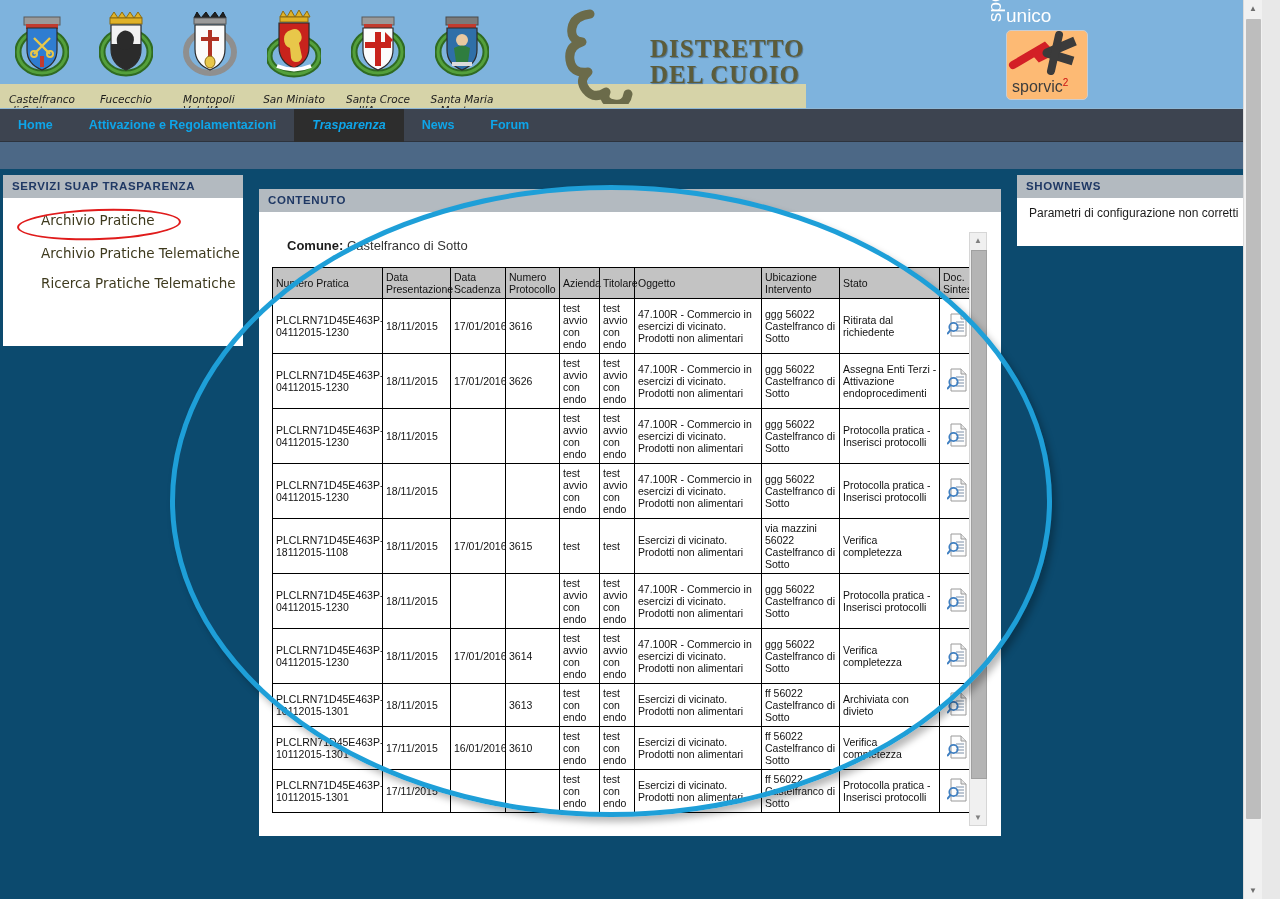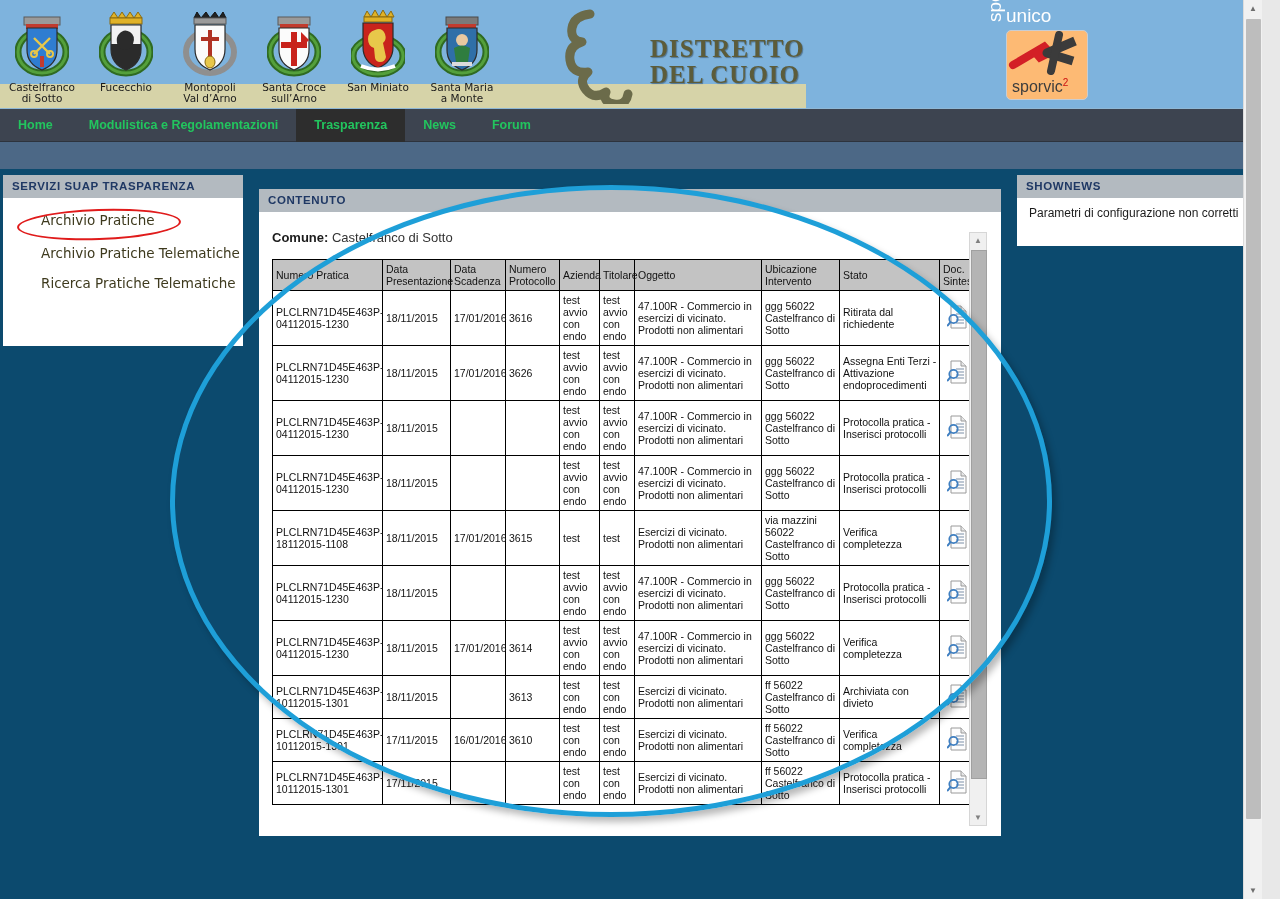--- a/index.html
+++ b/index.html
@@ -10,21 +10,21 @@
     font-family:"Liberation Sans", sans-serif;
     font-size:12px;color:#222;
   }
   .page{position:relative;width:1262px;height:899px;overflow:hidden;}
 
   
   .header{position:relative;height:108px;background:#7eb3dd;overflow:hidden;}
   .beige-band{position:absolute;left:0;top:84px;width:806px;height:24px;background:#d6d3a8;}
   .crests{position:absolute;left:0;top:0;width:560px;height:108px;display:flex;}
   .crest{width:84px;display:flex;flex-direction:column;align-items:center;justify-content:flex-start;padding-top:4px;}
-  .crest-label{margin-top:4px;font-size:10.5px;line-height:11px;color:#1b1b1b;text-align:center;font-family:"DejaVu Sans", sans-serif;}
+  .crest-label{margin-top:16px;font-size:10.5px;line-height:11px;color:#1b1b1b;text-align:left;font-family:"DejaVu Sans", sans-serif;font-style:italic;}
   .shieldwrap{position:relative;width:54px;height:74px;}
   .shieldwrap svg{display:block;}
 
   .distretto{position:absolute;left:560px;top:8px;width:260px;height:96px;}
   .distretto-text{
     position:absolute;left:90px;top:28px;
     font-family:"Liberation Serif", serif;
     font-size:25px;line-height:26px;font-weight:bold;
     color:#5c5c3a;letter-spacing:1px;
     text-shadow:1px 1px 1px rgba(0,0,0,.35);
@@ -39,22 +39,22 @@
   .sporvic .box{
     position:absolute;left:18px;top:22px;width:80px;height:68px;
     background:#fdba74;border:1px solid #c9cdd2;border-radius:5px;
   }
   .sporvic .brand{position:absolute;left:5px;bottom:3px;font-size:16px;color:#3d3d3d;}
   .sporvic .brand sup{color:#cc1111;font-size:10px;}
 
   
   .nav{height:33px;background:#3d4450;display:flex;align-items:center;
        border-top:1px solid #8fb8d6;box-shadow:inset 0 -1px 0 #2d333d;}
-  .nav-item{color:#22c55e;font-size:12.5px;font-weight:bold;padding:0 18px;line-height:33px;height:33px;cursor:pointer;}
-  .nav-item.active{background:#2d2d2d;}
+  .nav-item{color:#0ea5e9;font-size:12.5px;font-weight:bold;padding:0 18px;line-height:33px;height:33px;cursor:pointer;}
+  .nav-item.active{background:#2d2d2d;font-style:italic;}
   .subbar{height:27px;background:#4c6886;}
 
   
   .main{position:relative;height:731px;background:#0c4a6e;}
   .panel-head{
     background:#b3bac0;color:#1f3864;font-weight:bold;font-size:11.5px;
     letter-spacing:.6px;padding:5px 9px 4px 9px;height:14px;
   }
   .panel-body{background:#fff;}
 
@@ -69,21 +69,21 @@
   .sidelink.first{margin-bottom:16px;}
   .red-ellipse{
     position:absolute;left:14px;top:34px;width:160px;height:27px;
     border:2.2px solid #e01b1b;border-radius:50%;
     transform:rotate(-2deg);pointer-events:none;
   }
 
   
   .center-col{position:absolute;left:259px;top:20px;width:742px;}
   .center-col .panel-body{height:624px;position:relative;overflow:hidden;}
-  .comune-line{padding:18px 0 0 13px;font-size:13px;color:#1b1b1b;}
+  .comune-line{padding:26px 0 0 13px;font-size:13px;color:#1b1b1b;margin-left:15px;}
   .comune-line b{font-weight:bold;}
   .comune-line span{color:#333;}
 
   .table-scroll{position:relative;margin:14px 0 0 13px;width:712px;height:562px;overflow:hidden;}
   table.pratiche{border-collapse:collapse;width:694px;table-layout:fixed;
                  font-size:10.5px;color:#111;font-family:"Liberation Sans", sans-serif;}
   table.pratiche th{
     background:#c3c3c3;border:1px solid #000;padding:3px 2px 3px 3px;
     text-align:left;vertical-align:middle;font-weight:normal;font-size:10.5px;line-height:12px;
   }
@@ -182,50 +182,50 @@
         </div>
         <div class="crest-label">
           <div>Montopoli</div>
             <div>Val d’Arno</div>
         </div>
       </div>
 
       <div class="crest">
         <div class="shieldwrap">
           <svg width="54" height="74" viewBox="0 0 54 74">
+            <ellipse cx="27" cy="52" rx="25" ry="18" fill="none" stroke="#2f6b22" stroke-width="7"></ellipse>
+            <ellipse cx="27" cy="52" rx="25" ry="18" fill="none" stroke="#54a03c" stroke-width="3"></ellipse>
+            <path d="M13 13 l3 -6 l4 6 l4 -7 l4 7 l4 -7 l4 7 l4 -6 l3 6 z" fill="#e0b228" stroke="#8a6b10"></path>
+            <rect x="13" y="13" width="28" height="5" fill="#e0b228" stroke="#8a6b10"></rect>
+            <path d="M12 19 h30 v24 q0 15 -15 21 q-15 -6 -15 -21 z" fill="#c8231c" stroke="#2b2b2b" stroke-width="1.2"></path>
+            <path d="M24 26 q7 -3 10 4 q2 6 -2 9 l3 14 q-1 5 -6 5 q-4 0 -5 -4 l-1 -10 q-6 -2 -6 -9 q0 -7 7 -9 z" fill="#e8c74a"></path>
+            <path d="M10 62 q17 7 34 0" fill="none" stroke="#fff" stroke-width="4"></path>
+          </svg>
+        </div>
+        <div class="crest-label">
+          <div>San Miniato</div>
+        </div>
+      </div>
+
+      <div class="crest">
+        <div class="shieldwrap">
+          <svg width="54" height="74" viewBox="0 0 54 74">
             <ellipse cx="27" cy="48" rx="24" ry="21" fill="none" stroke="#2f6b22" stroke-width="7"></ellipse>
             <ellipse cx="27" cy="48" rx="24" ry="21" fill="none" stroke="#54a03c" stroke-width="3"></ellipse>
             <rect x="11" y="13" width="32" height="8" fill="#9a9a9a" stroke="#5a5a5a"></rect>
             <rect x="13" y="20" width="28" height="4" fill="#c23b2e"></rect>
             <path d="M12 24 h30 v22 q0 14 -15 20 q-15 -6 -15 -20 z" fill="#fbfbfb" stroke="#2b2b2b" stroke-width="1.2"></path>
             <rect x="24" y="28" width="6" height="34" fill="#c8231c"></rect>
             <rect x="14" y="38" width="26" height="6" fill="#c8231c"></rect>
             <path d="M34 28 l8 8 l-8 8 z" fill="#c8231c"></path>
           </svg>
         </div>
         <div class="crest-label">
           <div>Santa Croce</div>
             <div>sull’Arno</div>
-        </div>
-      </div>
-
-      <div class="crest">
-        <div class="shieldwrap">
-          <svg width="54" height="74" viewBox="0 0 54 74">
-            <ellipse cx="27" cy="52" rx="25" ry="18" fill="none" stroke="#2f6b22" stroke-width="7"></ellipse>
-            <ellipse cx="27" cy="52" rx="25" ry="18" fill="none" stroke="#54a03c" stroke-width="3"></ellipse>
-            <path d="M13 13 l3 -6 l4 6 l4 -7 l4 7 l4 -7 l4 7 l4 -6 l3 6 z" fill="#e0b228" stroke="#8a6b10"></path>
-            <rect x="13" y="13" width="28" height="5" fill="#e0b228" stroke="#8a6b10"></rect>
-            <path d="M12 19 h30 v24 q0 15 -15 21 q-15 -6 -15 -21 z" fill="#c8231c" stroke="#2b2b2b" stroke-width="1.2"></path>
-            <path d="M24 26 q7 -3 10 4 q2 6 -2 9 l3 14 q-1 5 -6 5 q-4 0 -5 -4 l-1 -10 q-6 -2 -6 -9 q0 -7 7 -9 z" fill="#e8c74a"></path>
-            <path d="M10 62 q17 7 34 0" fill="none" stroke="#fff" stroke-width="4"></path>
-          </svg>
-        </div>
-        <div class="crest-label">
-          <div>San Miniato</div>
         </div>
       </div>
 
       <div class="crest">
         <div class="shieldwrap">
           <svg width="54" height="74" viewBox="0 0 54 74">
             <ellipse cx="27" cy="48" rx="24" ry="21" fill="none" stroke="#2f6b22" stroke-width="7"></ellipse>
             <ellipse cx="27" cy="48" rx="24" ry="21" fill="none" stroke="#54a03c" stroke-width="3"></ellipse>
             <rect x="11" y="13" width="32" height="8" fill="#7a7a7a" stroke="#4a4a4a"></rect>
             <rect x="13" y="20" width="28" height="4" fill="#c23b2e"></rect>
@@ -261,21 +261,21 @@
           <path d="M68 10 L40 22 L66 30" stroke="#3b3b3b" stroke-width="9" fill="none" stroke-linejoin="round"></path>
           <path d="M52 4 L44 40" stroke="#3b3b3b" stroke-width="8" fill="none" stroke-linecap="round"></path>
         </svg>
         <div class="brand"><span>sporvic</span><sup>2</sup></div>
       </div>
     </div>
   </div>
 
   <div class="nav">
     <div class="nav-item">Home</div>
-    <div class="nav-item">Modulistica e Regolamentazioni</div>
+    <div class="nav-item">Attivazione e Regolamentazioni</div>
     <div class="nav-item active">Trasparenza</div>
     <div class="nav-item">News</div>
     <div class="nav-item">Forum</div>
   </div>
   <div class="subbar"></div>
 
   <div class="main">
 
     <div class="left-col">
       <div class="panel-head">SERVIZI SUAP TRASPARENZA</div>

